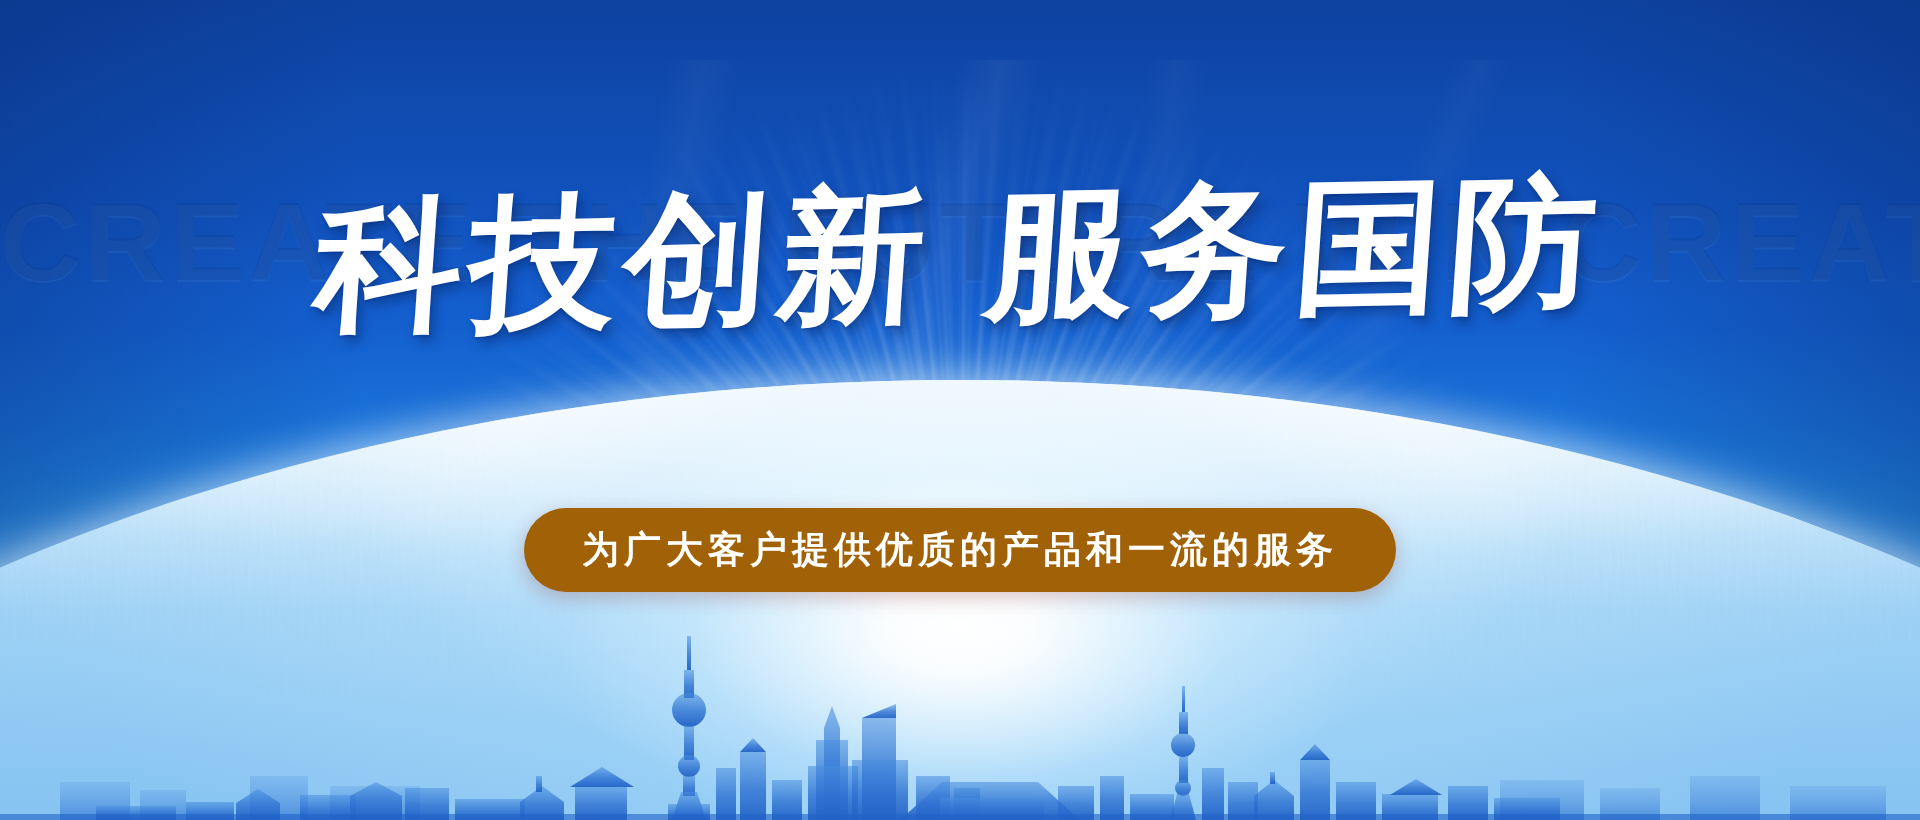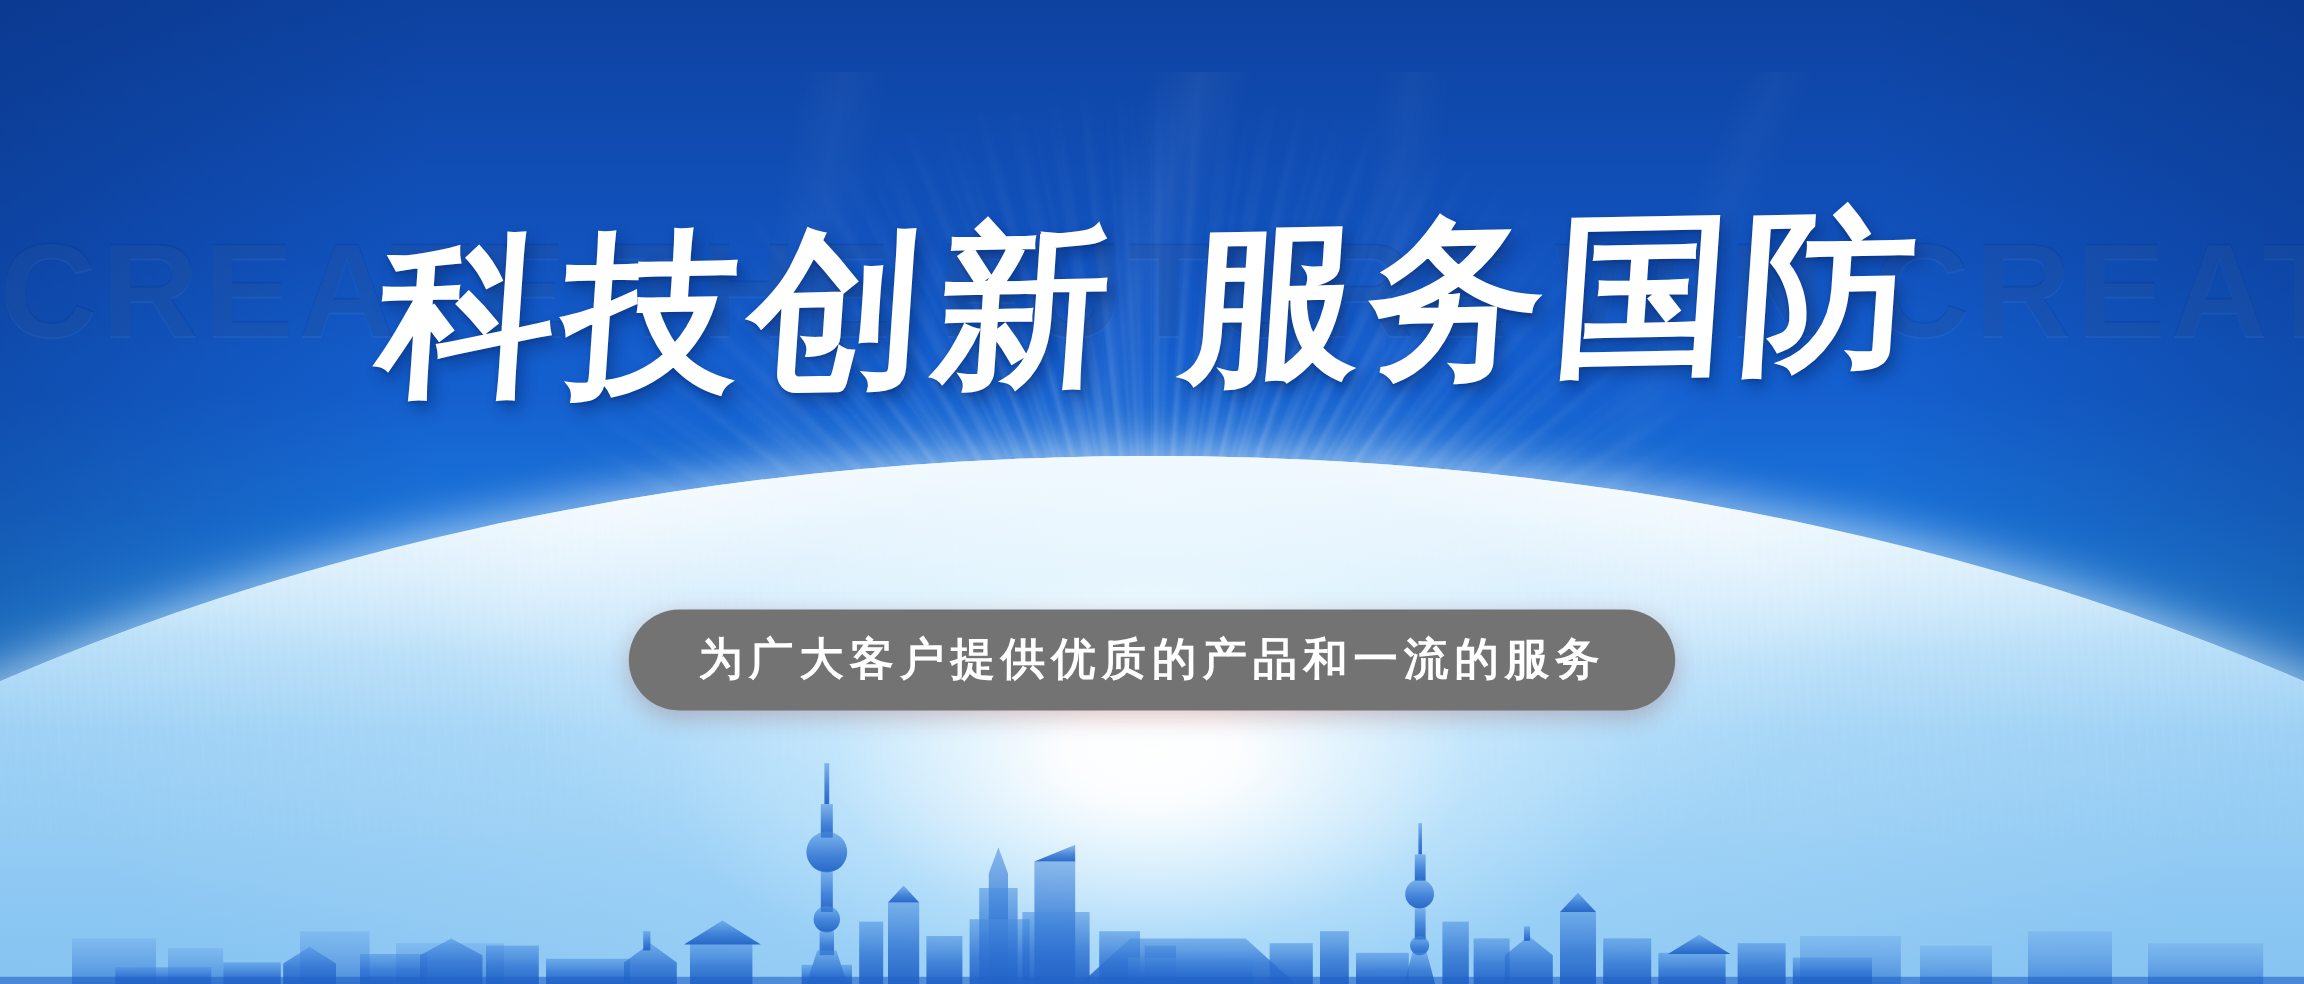--- a/index.html
+++ b/index.html
@@ -203,21 +203,21 @@
     display:flex;
     justify-content:center;
   }
   .pill {
     display:inline-flex;
     align-items:center;
     justify-content:center;
     height:84px;
     padding:0 58px;
     border-radius:44px;
-    background:#737373;
+    background:#a16207;
     color:#ffffff;
     font-family:"DejaVu Sans", sans-serif;
     font-size:37px;
     font-weight:700;
     letter-spacing:5px;
     box-shadow:0 6px 20px rgba(120,0,0,.22);
     white-space:nowrap;
   }
 </style>
 </head>

